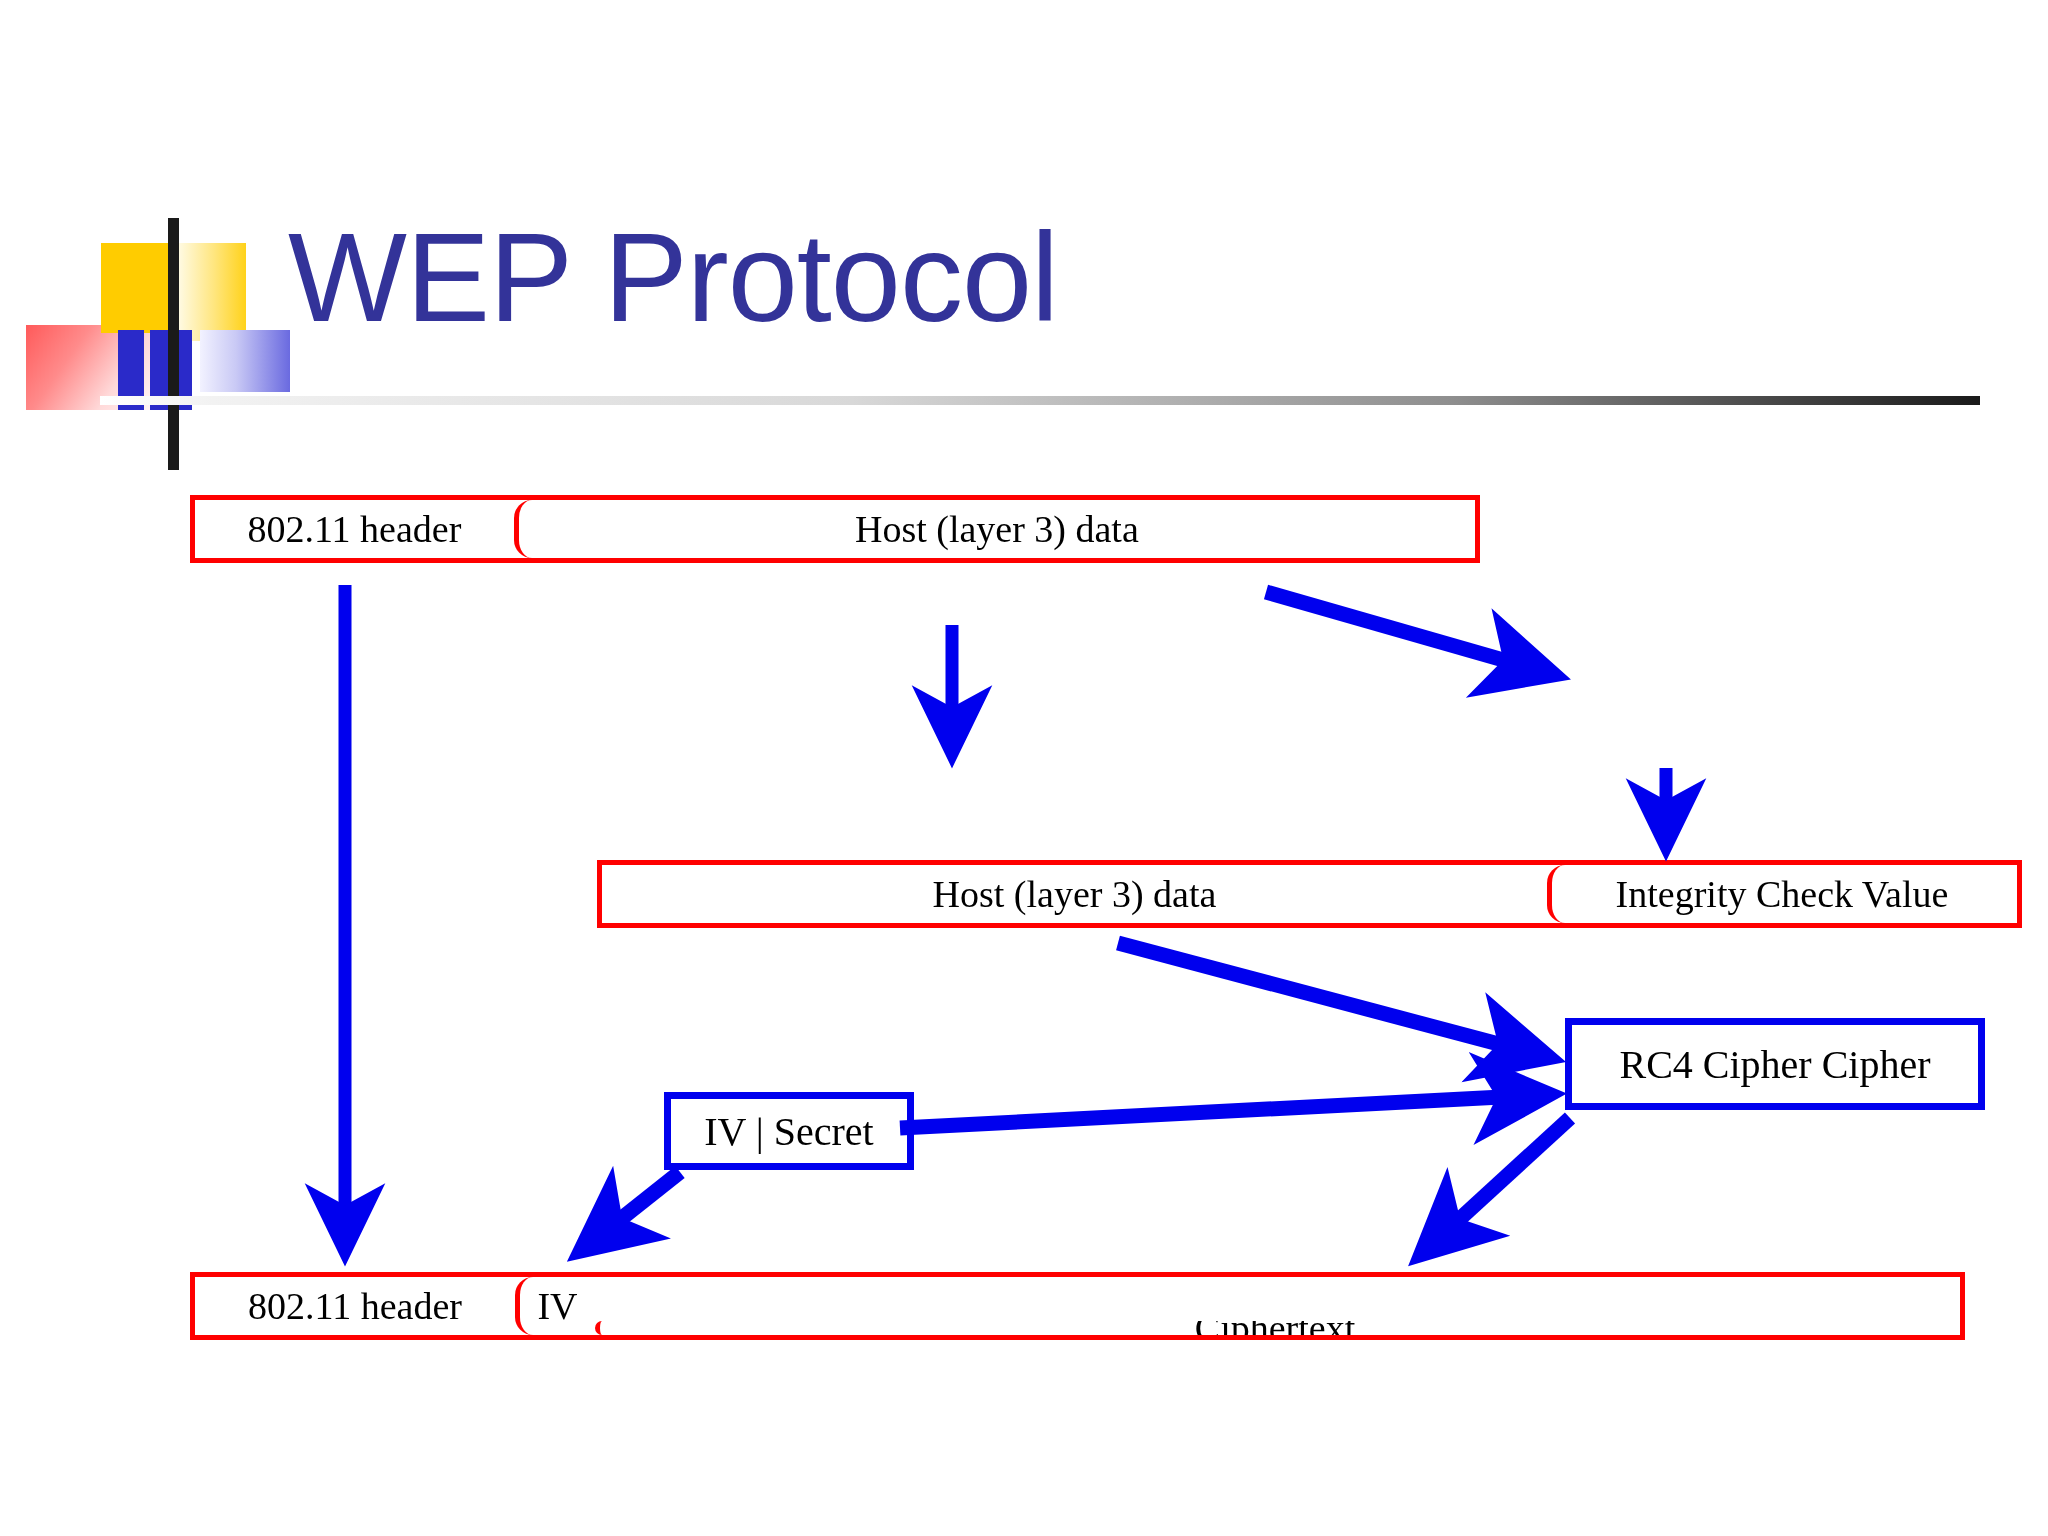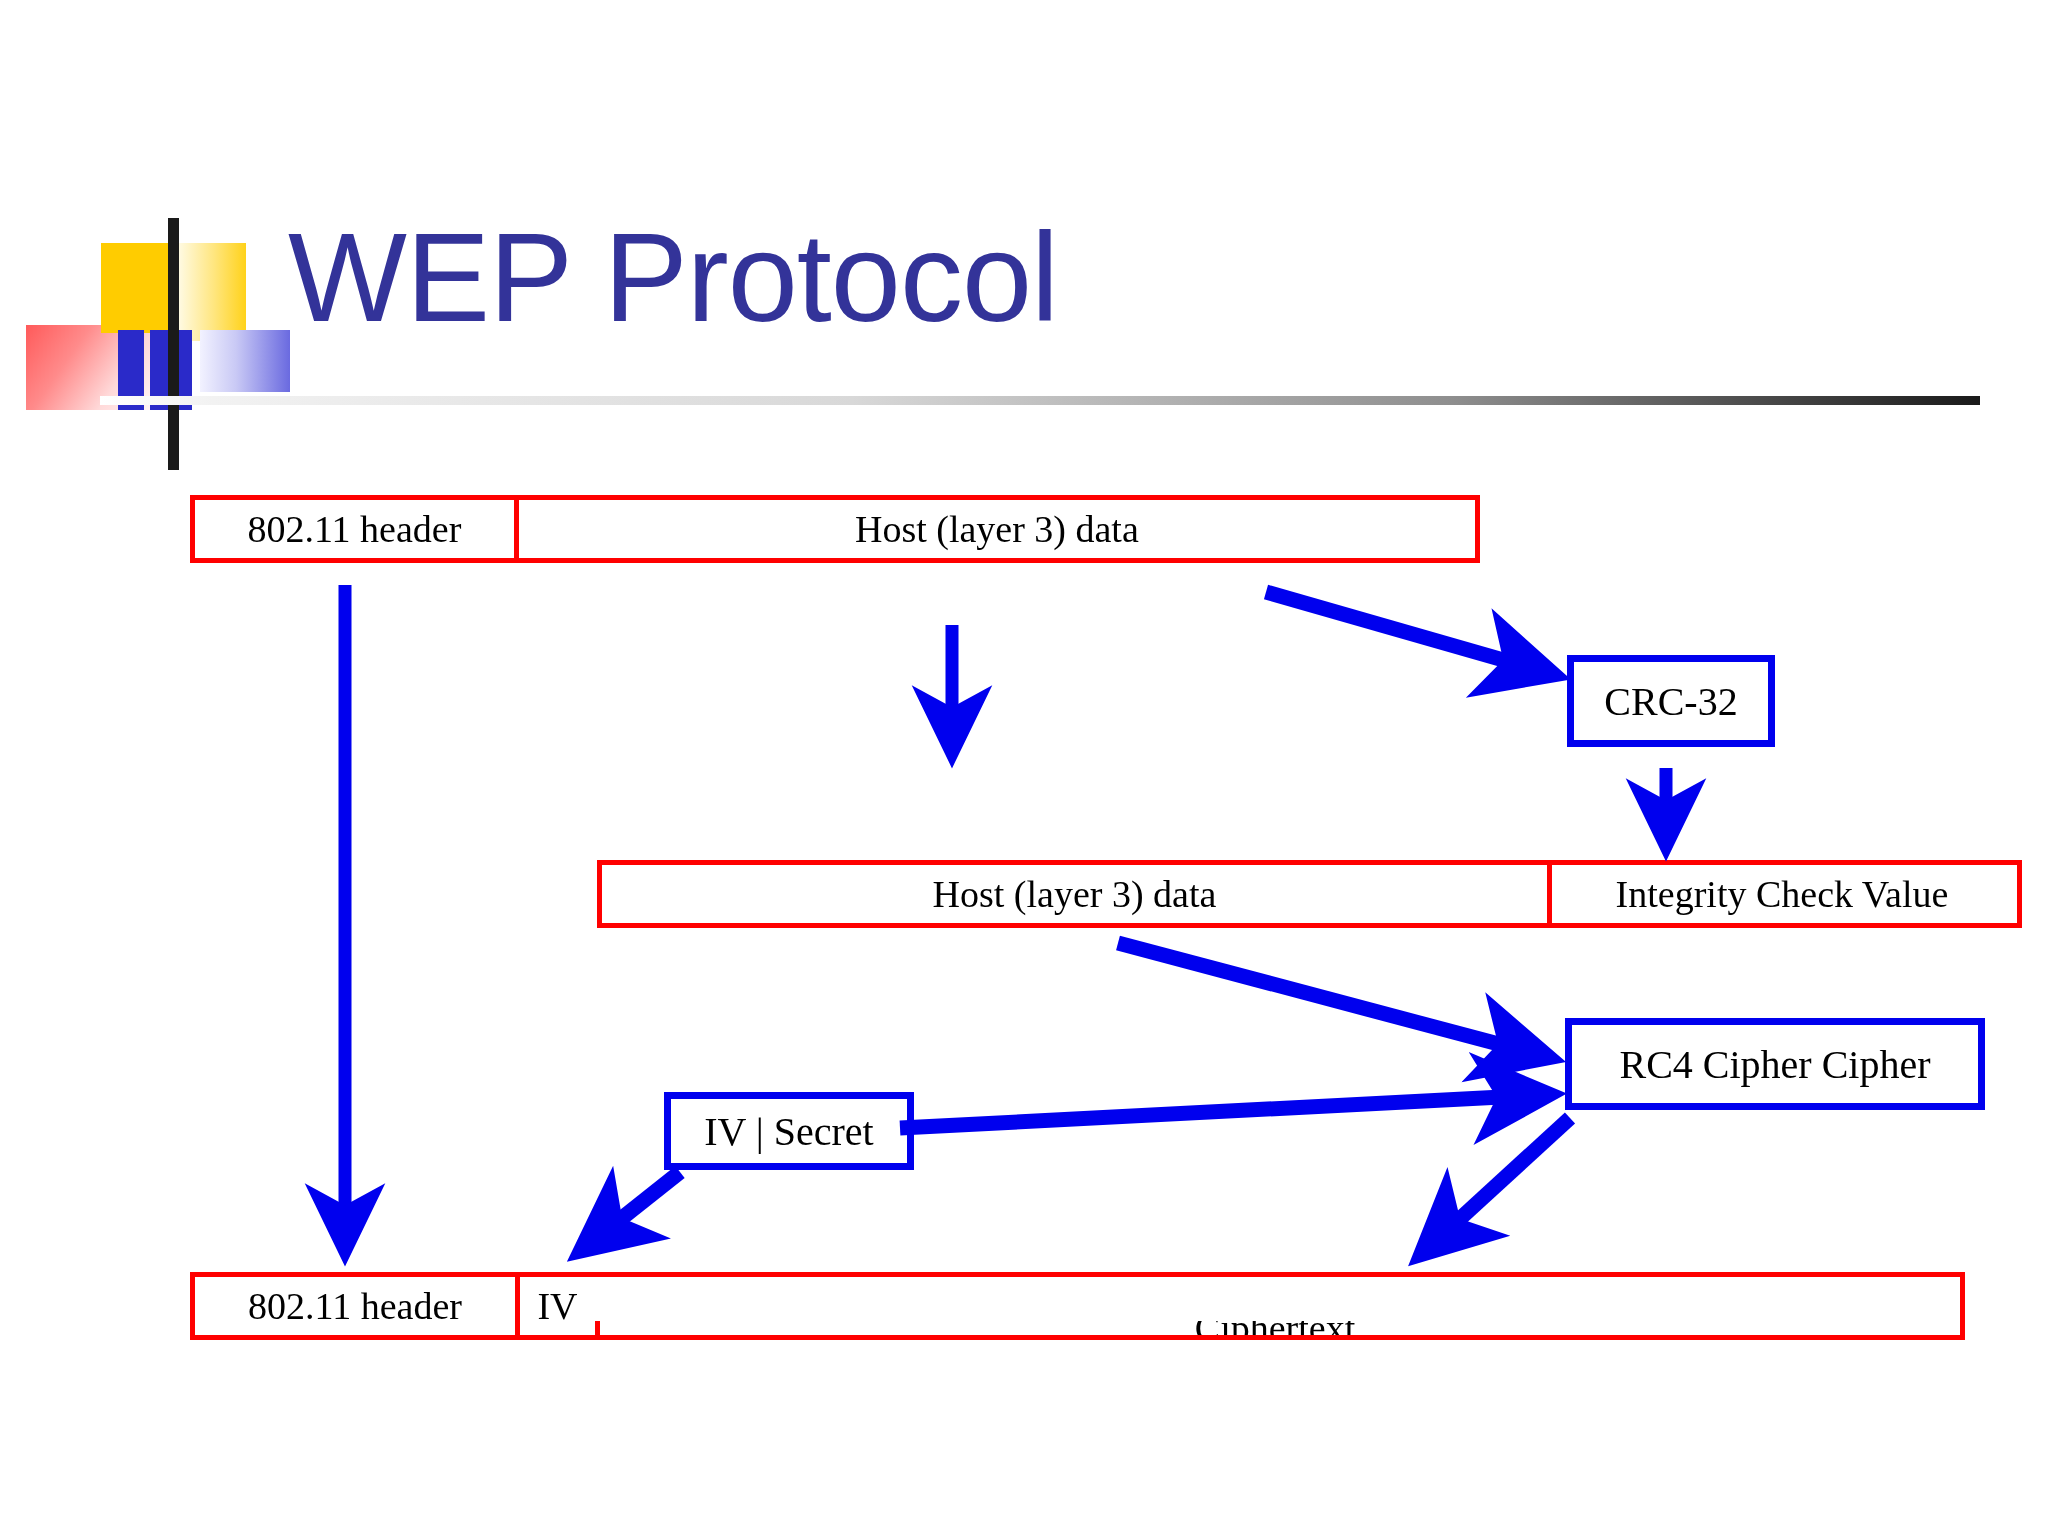--- a/index.html
+++ b/index.html
@@ -119,20 +119,21 @@
   .pkt-cell {
     box-sizing: border-box;
     display: flex;
     align-items: center;
     justify-content: center;
     font-family: "Liberation Serif", serif;
     font-size: 38px;
     color: #000000;
     white-space: nowrap;
     overflow: hidden;
+    border-radius: 18px;
   }
   .pkt-cell + .pkt-cell {
     border-left: 5px solid #ff0000;
   }
 
   .op-box {
     position: absolute;
     box-sizing: border-box;
     border: 7px solid #0000ee;
     background: #ffffff;
@@ -169,21 +170,20 @@
   <div id="page-title">WEP Protocol</div>
 </div>
 
 <div id="diagram">
 
   <div class="pkt-row" style="left:190px; top:495px; width:1290px; height:68px;">
     <div class="pkt-cell" style="width:320px;">802.11 header</div>
     <div class="pkt-cell" style="width:965px;">Host (layer 3) data</div>
   </div>
 
-  <div class="op-box" style="left:1567px; top:655px; width:208px; height:92px;">CRC-32</div>
 
   <div class="pkt-row" style="left:597px; top:860px; width:1425px; height:68px;">
     <div class="pkt-cell" style="width:945px;">Host (layer 3) data</div>
     <div class="pkt-cell" style="width:465px;">Integrity Check Value</div>
   </div>
 
   <div class="op-box" style="left:1565px; top:1018px; width:420px; height:92px;">RC4 Cipher Cipher</div>
 
   <div class="op-box" style="left:664px; top:1092px; width:250px; height:78px;">IV | Secret</div>
 

